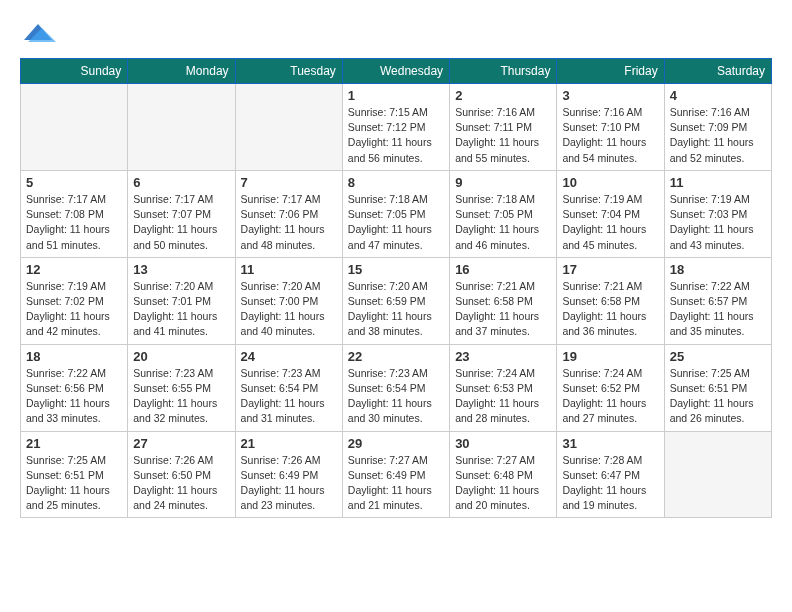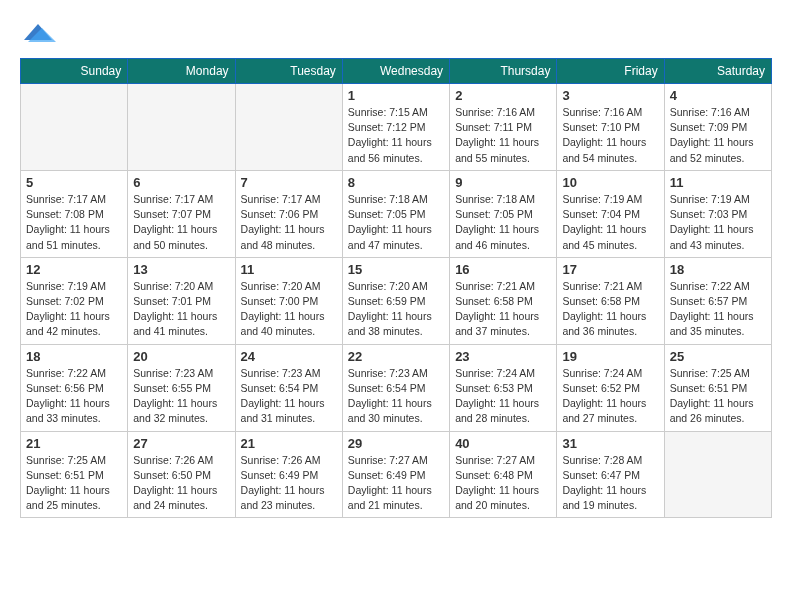--- a/index.html
+++ b/index.html
@@ -241,21 +241,21 @@
         </td>
         <td>
           <span class="day-num">21</span>
           <div class="day-info">Sunrise: 7:26 AM<br>Sunset: 6:49 PM<br>Daylight: 11 hours<br>and 23 minutes.</div>
         </td>
         <td>
           <span class="day-num">29</span>
           <div class="day-info">Sunrise: 7:27 AM<br>Sunset: 6:49 PM<br>Daylight: 11 hours<br>and 21 minutes.</div>
         </td>
         <td>
-          <span class="day-num">40</span>
+          <span class="day-num">30</span>
           <div class="day-info">Sunrise: 7:27 AM<br>Sunset: 6:48 PM<br>Daylight: 11 hours<br>and 20 minutes.</div>
         </td>
         <td>
           <span class="day-num">31</span>
           <div class="day-info">Sunrise: 7:28 AM<br>Sunset: 6:47 PM<br>Daylight: 11 hours<br>and 19 minutes.</div>
         </td>
         <td class="empty"></td>
       </tr>
     </tbody>
 </table>

